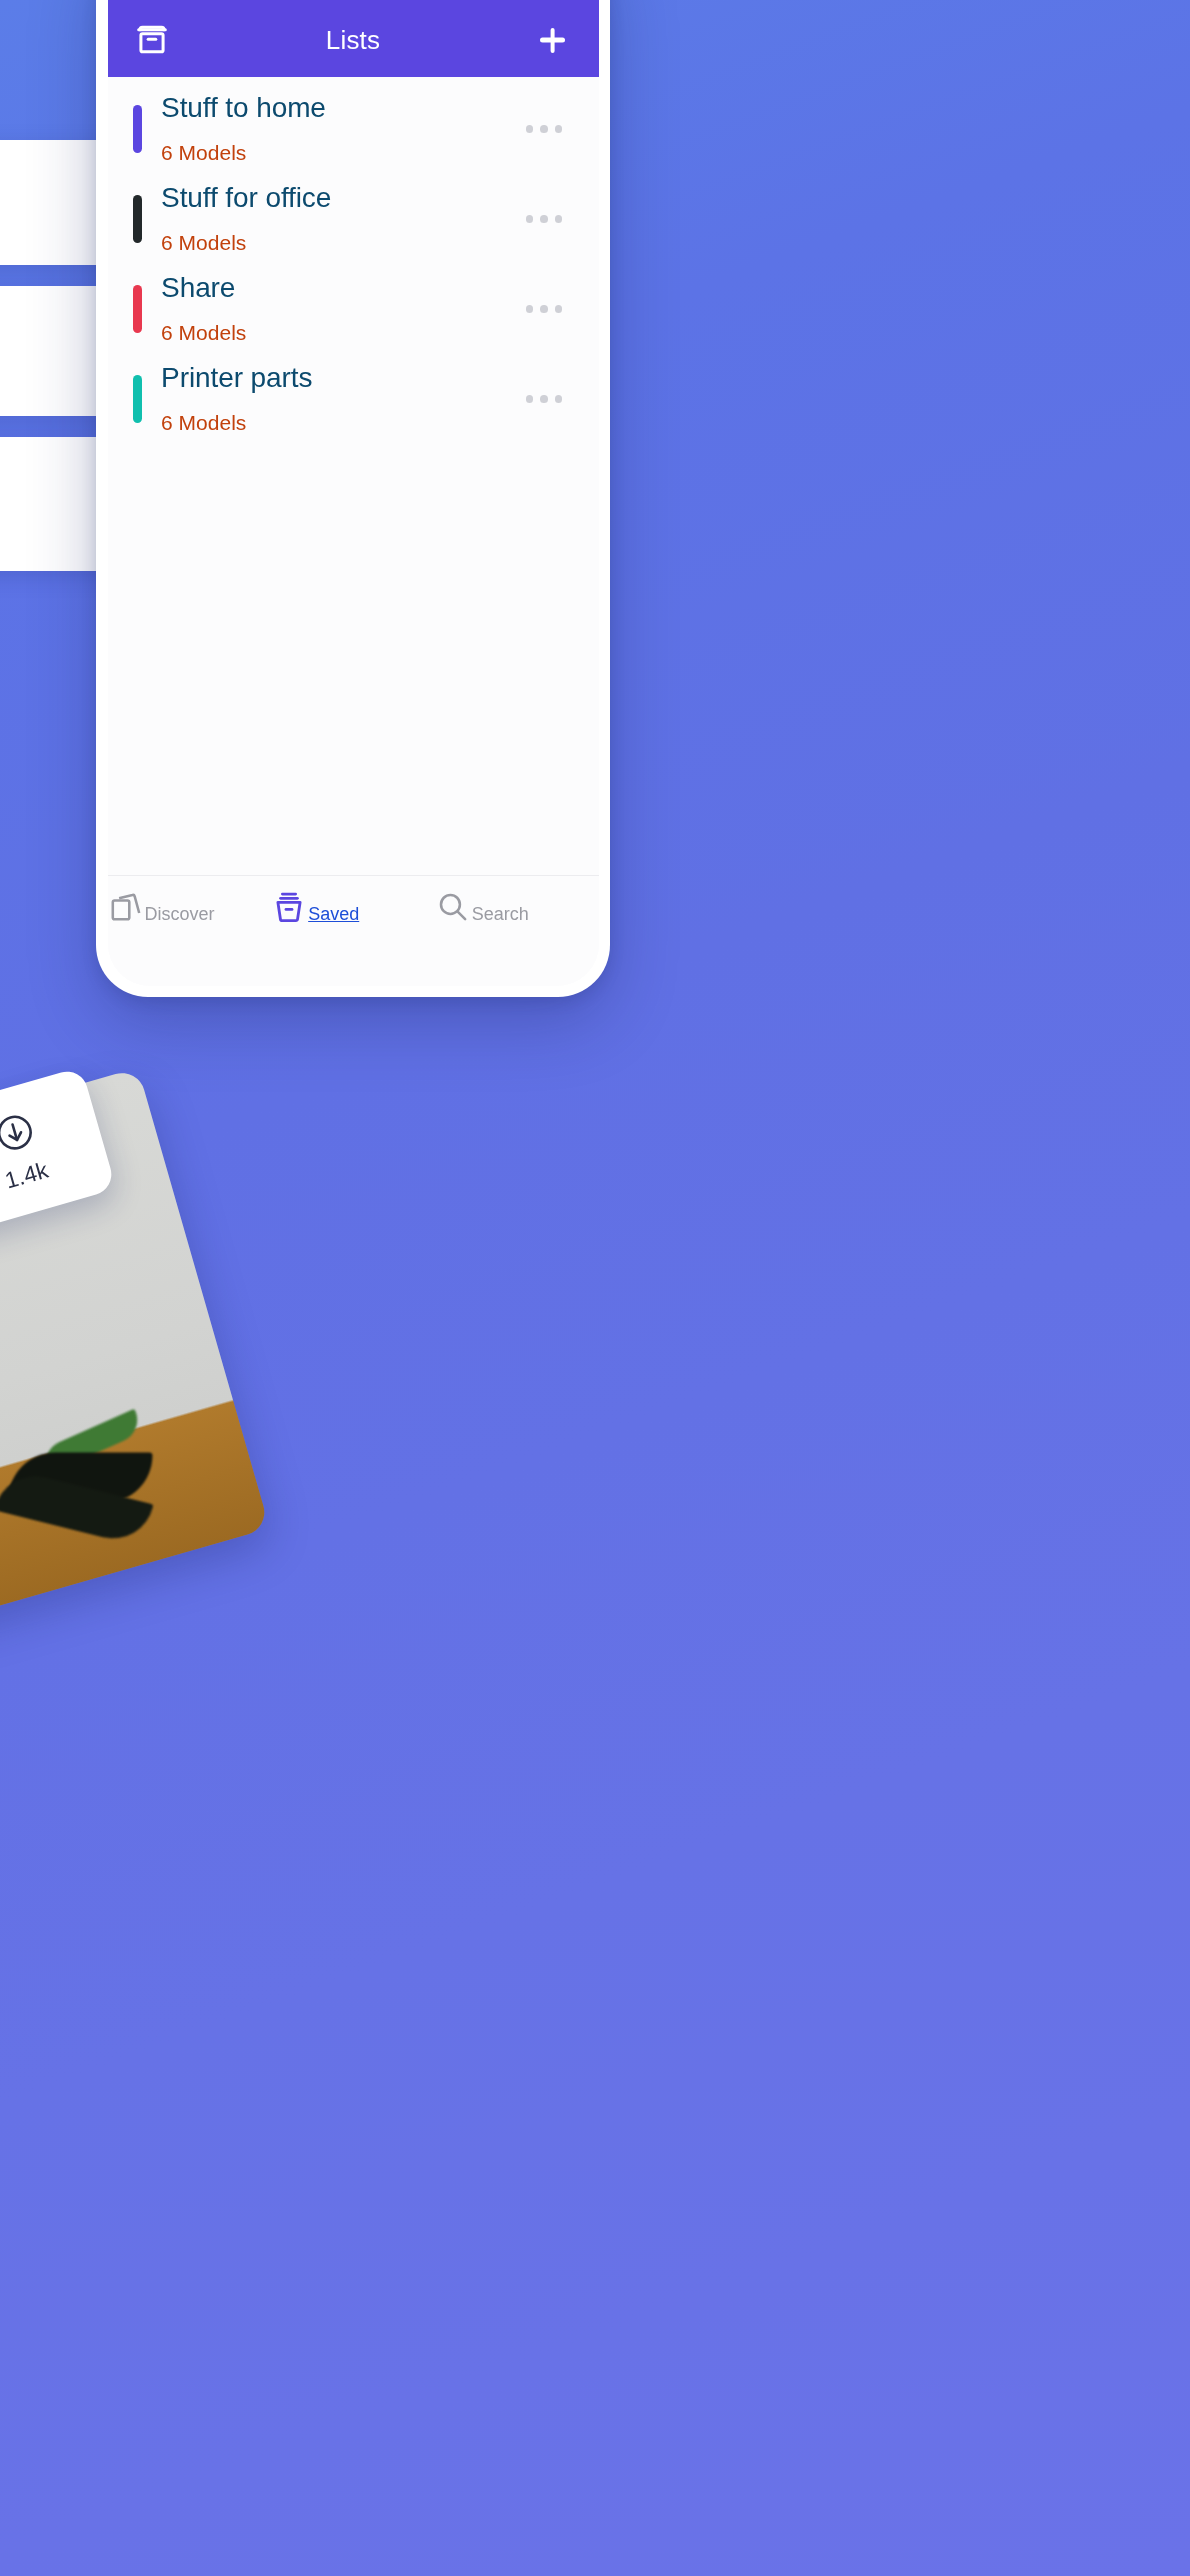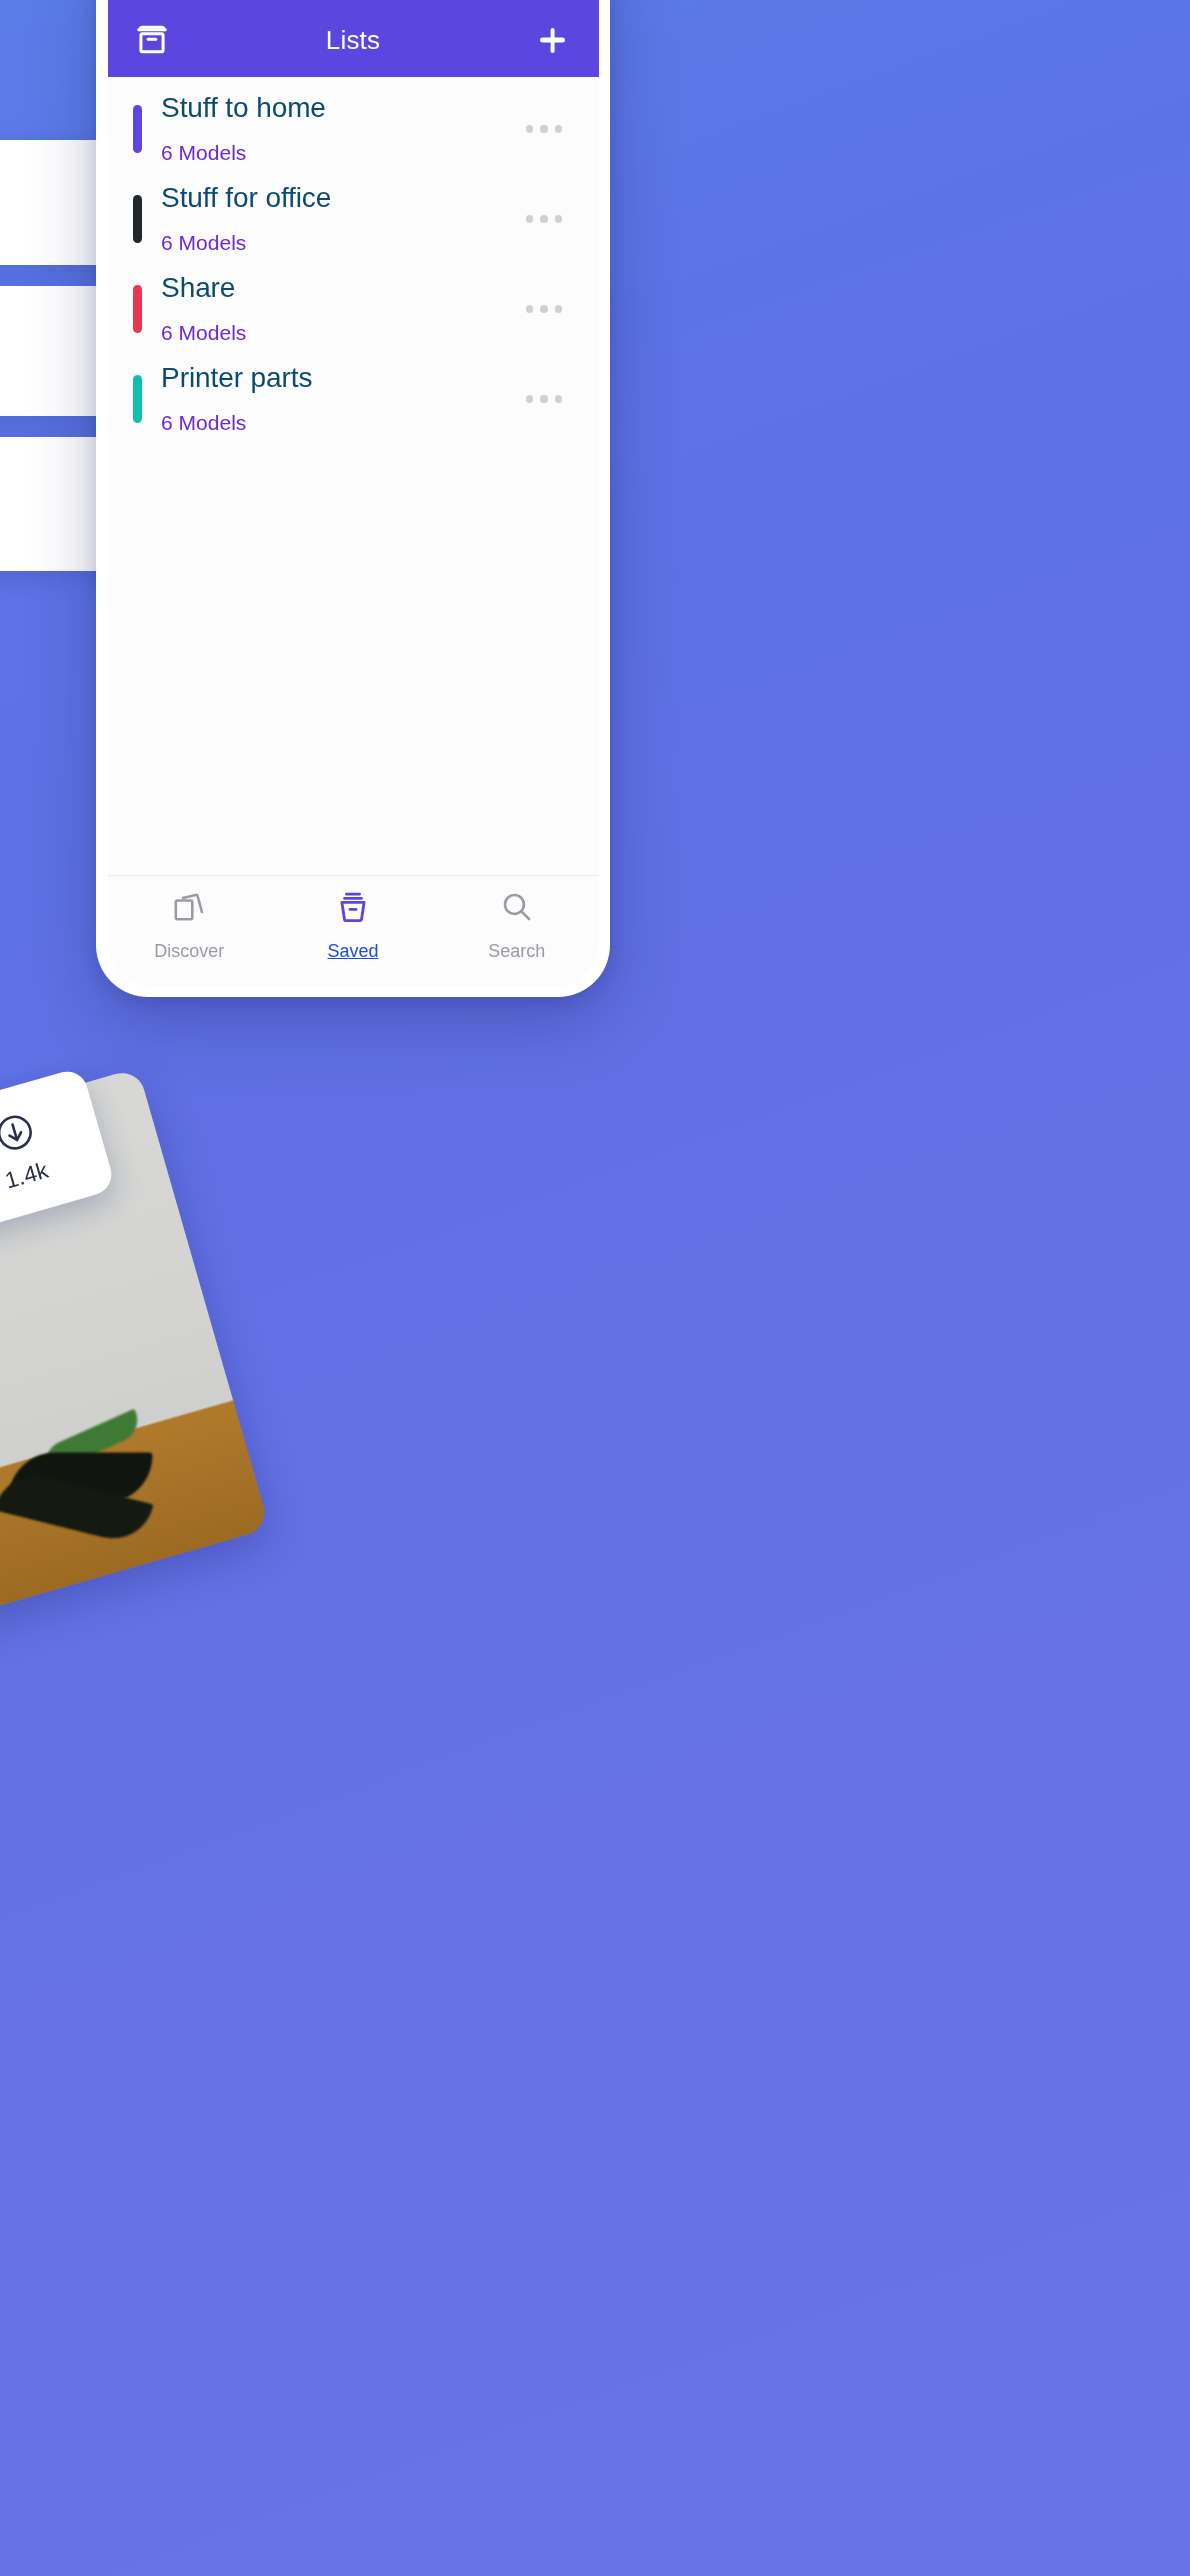--- a/index.html
+++ b/index.html
@@ -101,21 +101,21 @@
     border-radius:5.8px;
     margin-right:19px;
   }
   .row-text { flex:1 1 auto; min-width:0; }
   .row-title {
     font-size:28px; color:#0c4a6e; font-weight:400;
     line-height:1.15; letter-spacing:-0.1px;
     white-space:nowrap; overflow:hidden;
   }
   .row-sub {
-    font-size:21px; color:#6d28d9; font-weight:400;
+    font-size:21px; color:#c2410c; font-weight:400;
     line-height:1.3; margin-top:14px;
   }
   .overflow-btn {
     flex:0 0 67px;
     display:flex; align-items:center; justify-content:center;
     gap:6.7px;
     height:58px; cursor:pointer;
     background:transparent; border:0;
   }
   .overflow-btn span {
@@ -126,22 +126,22 @@
   
   #bottom-nav {
     flex:0 0 111px;
     border-top:1px solid #ececef;
     background:#fcfcfd;
     display:flex; align-items:flex-start;
     padding-top:13.4px;
   }
   .nav-item {
     flex:1 1 0;
-    display:flex; flex-direction:column; align-items:center;
-    gap:16px; cursor:pointer;
+    display:flex; flex-direction:row; align-items:flex-end;
+    gap:1px; cursor:pointer;
     background:transparent; border:0;
   }
   .nav-icon { width:36px; height:36px; display:block; }
   .nav-label { font-size:18px; color:#9a9ba2; }
   .nav-item.active .nav-label { color:#1d4ed8;text-decoration:underline; }
 
   
   #photo-card {
     position:absolute;
     left:-163px; top:1110px;

